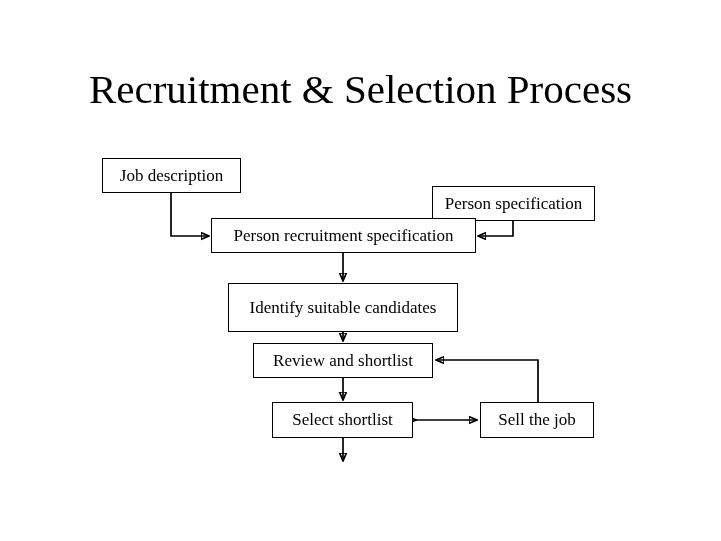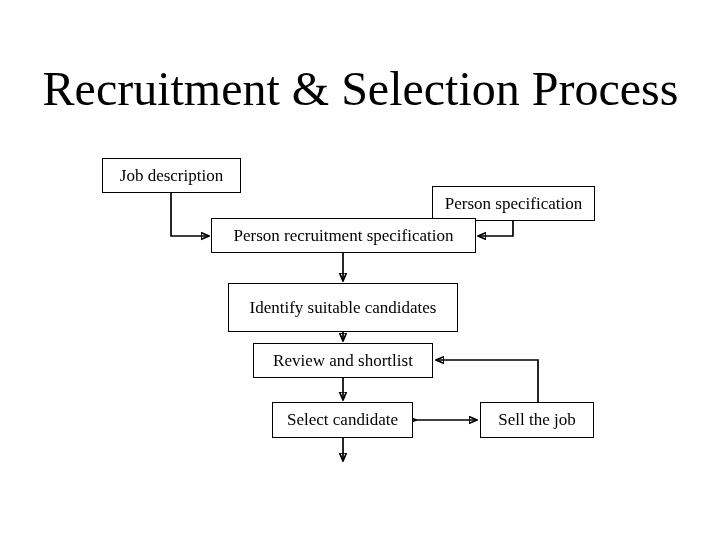--- a/index.html
+++ b/index.html
@@ -14,21 +14,21 @@
     background: #ffffff;
     overflow: hidden;
     font-family: "Liberation Serif", "DejaVu Serif", serif;
   }
   #title {
     position: absolute;
     left: 0;
     top: 64px;
     width: 721px;
     text-align: center;
-    font-size: 48px;
+    font-size: 41px;
     line-height: 50px;
     color: #000000;
     font-family: "Liberation Serif", "DejaVu Serif", serif;
     white-space: nowrap;
   }
   .node {
     position: absolute;
     box-sizing: border-box;
     border: 1.5px solid #000000;
     background: #ffffff;
@@ -104,21 +104,21 @@
 
   <div class="node" style="left:228px; top:283px; width:230px; height:49px;">
     <span>Identify suitable candidates</span>
   </div>
 
   <div class="node" style="left:253px; top:343px; width:180px; height:35px;">
     <span>Review and shortlist</span>
   </div>
 
   <div class="node" style="left:272px; top:402px; width:141px; height:36px;">
-    <span>Select candidate</span>
+    <span>Select shortlist</span>
   </div>
 
   <div class="node" style="left:480px; top:402px; width:114px; height:36px;">
     <span>Sell the job</span>
   </div>
 
 
 </div>
 
 </body></html>

